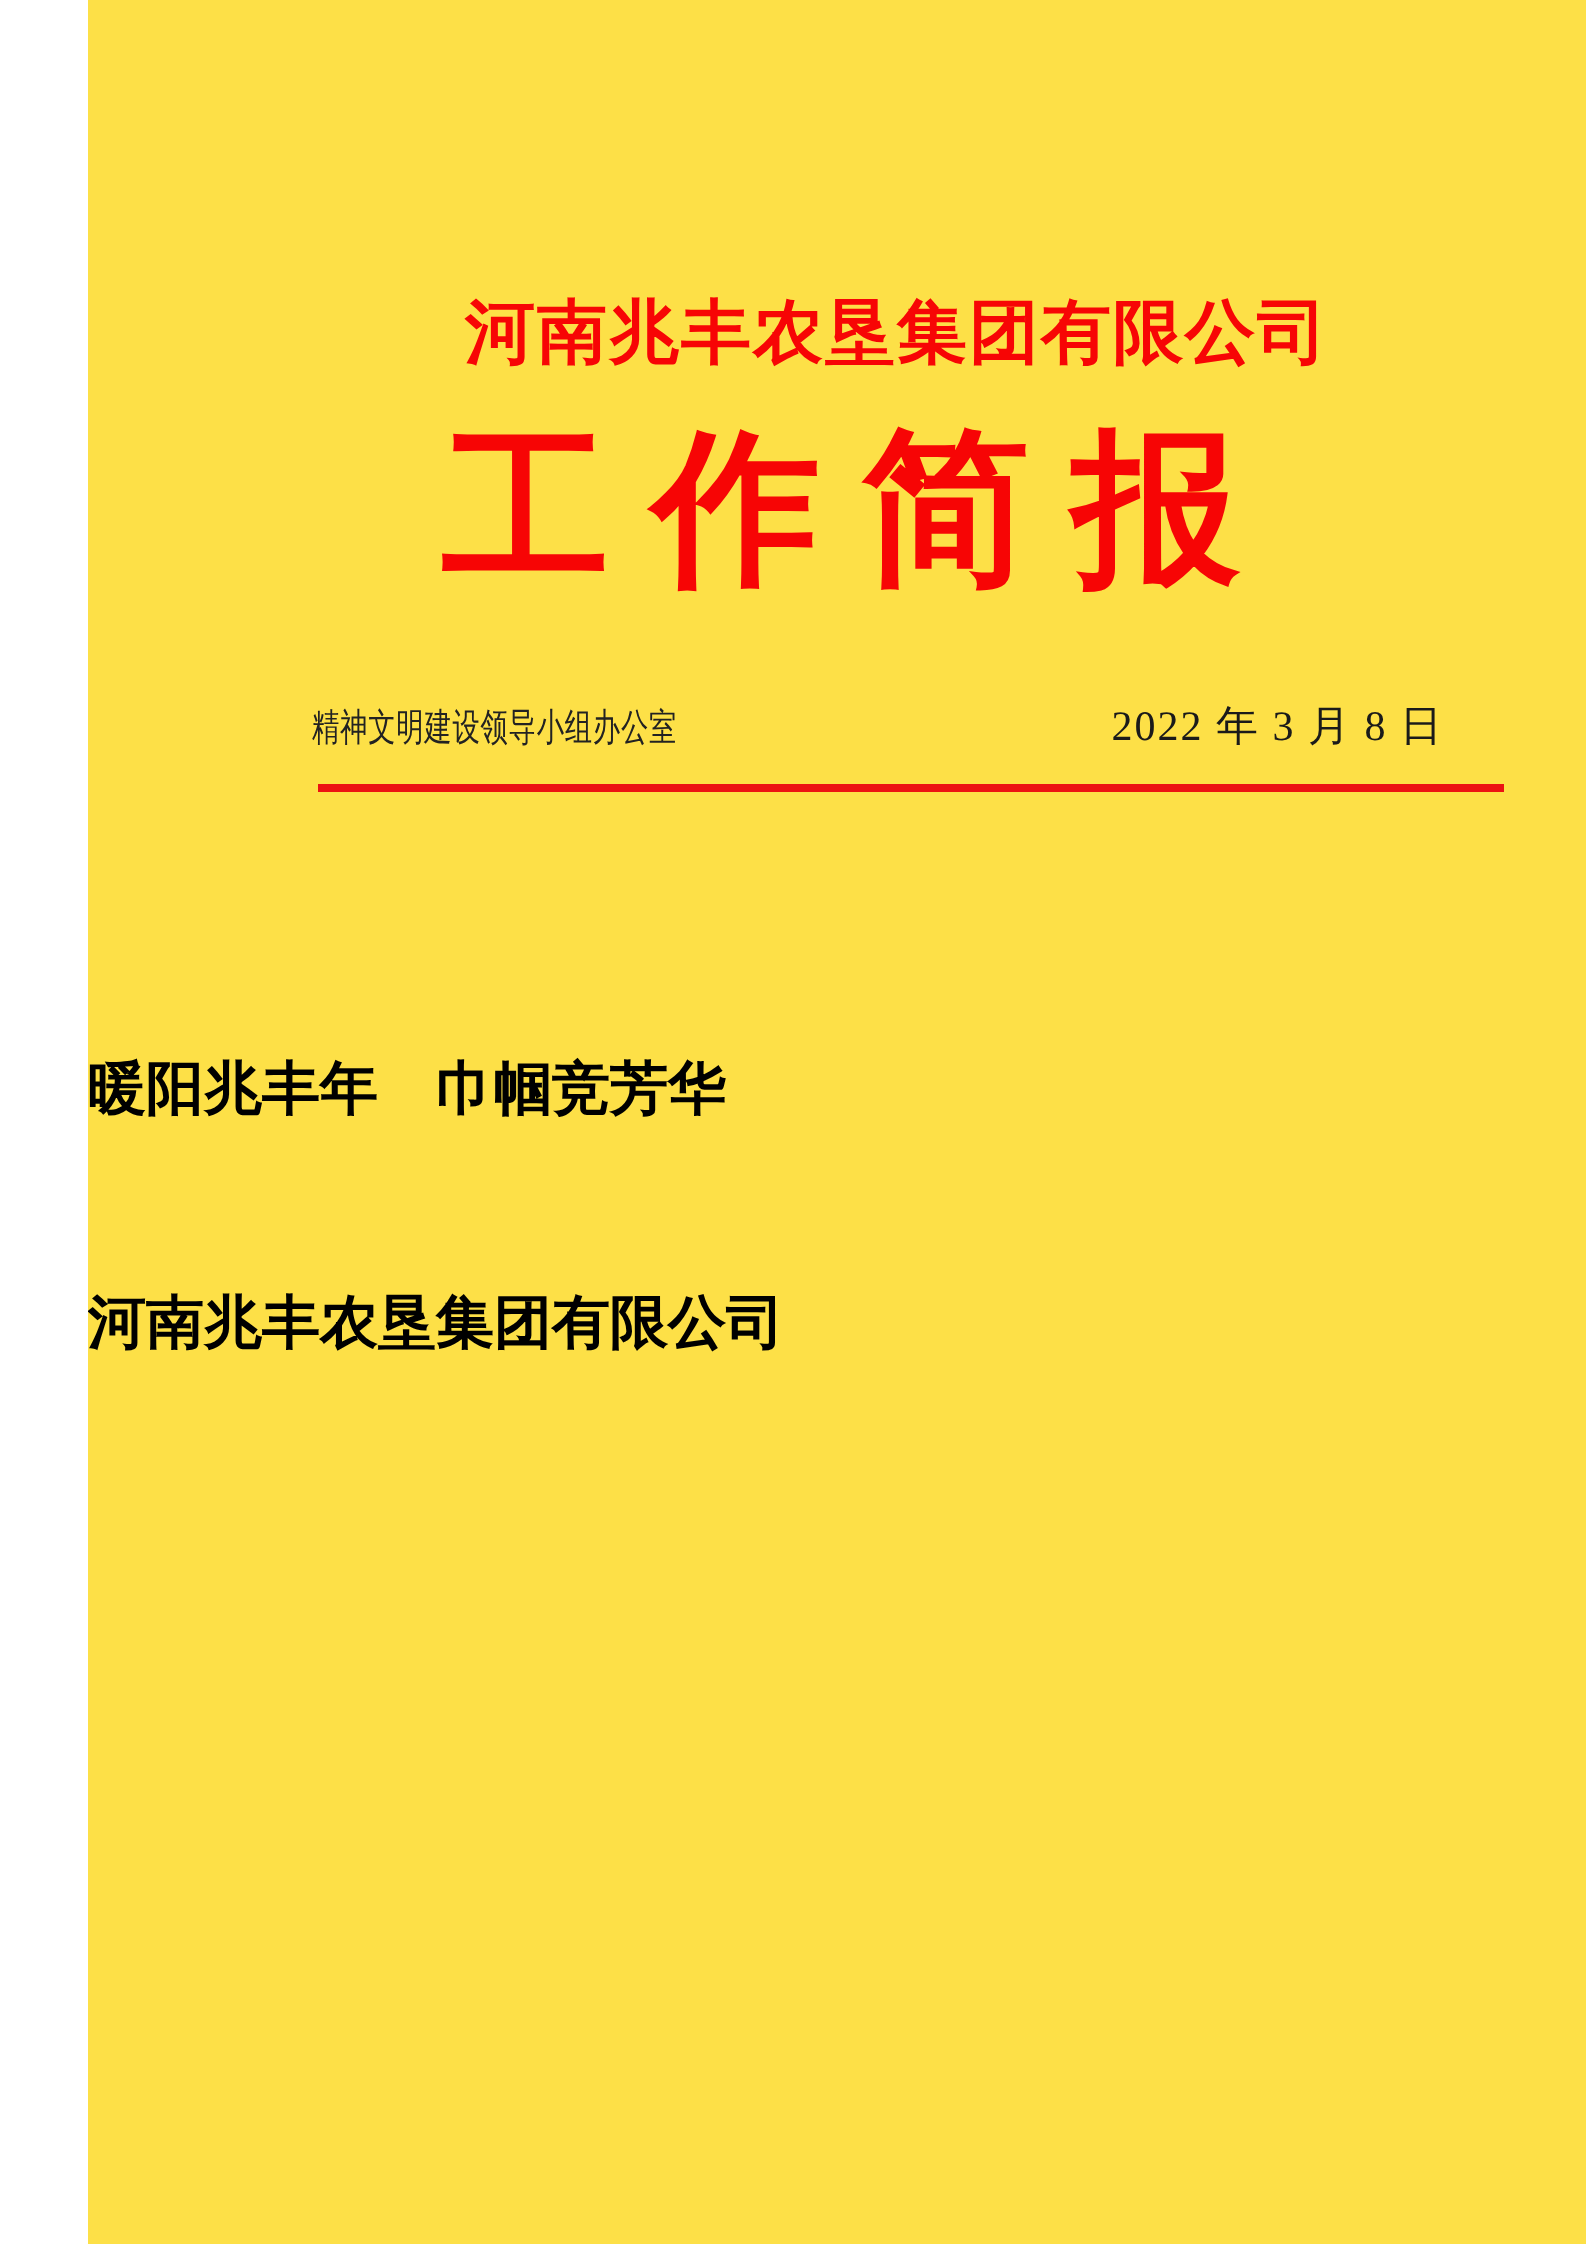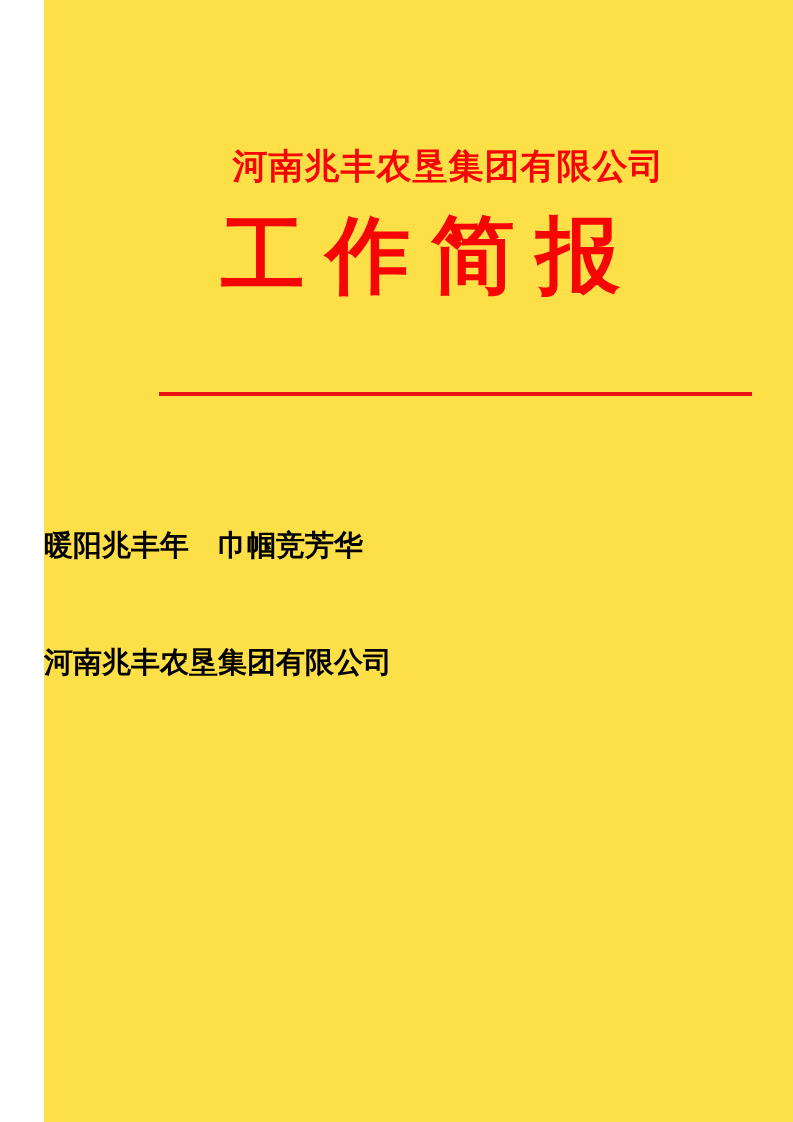--- a/index.html
+++ b/index.html
@@ -101,20 +101,24 @@
 </style>
 </head>
 <body>
 
 <div class="page">
 
   <div class="org-name">河南兆丰农垦集团有限公司</div>
 
   <div class="masthead">工 作 简 报</div>
 
+  <div class="meta-row">
+    <span class="issuer">精神文明建设领导小组办公室</span>
+    <span class="doc-date">2022 年 3 月 8 日</span>
+  </div>
 
   <hr class="red-rule">
 
   <div class="article-title">
     <div>暖阳兆丰年　巾帼竞芳华</div>
     <div>河南兆丰农垦集团有限公司</div>
   </div>
 
 
 </div>

